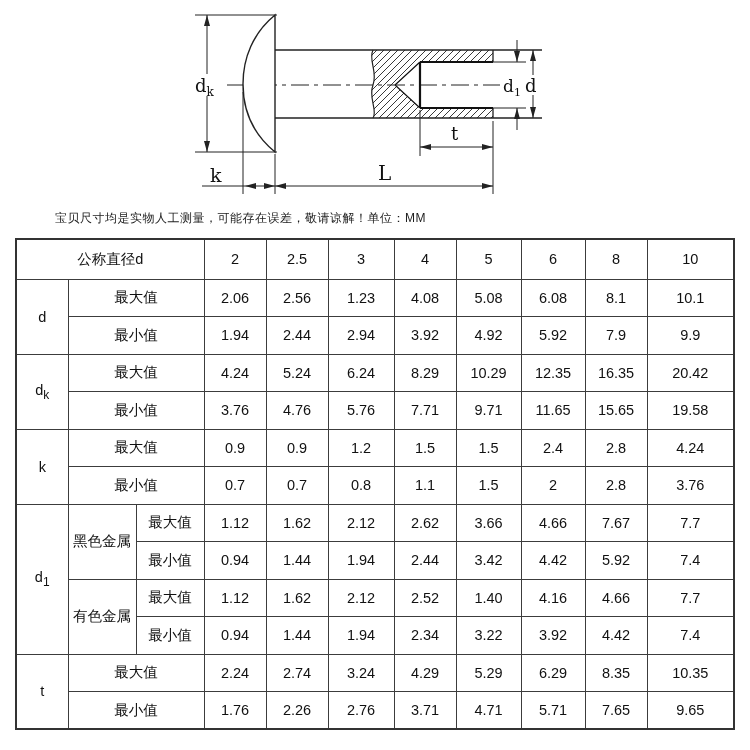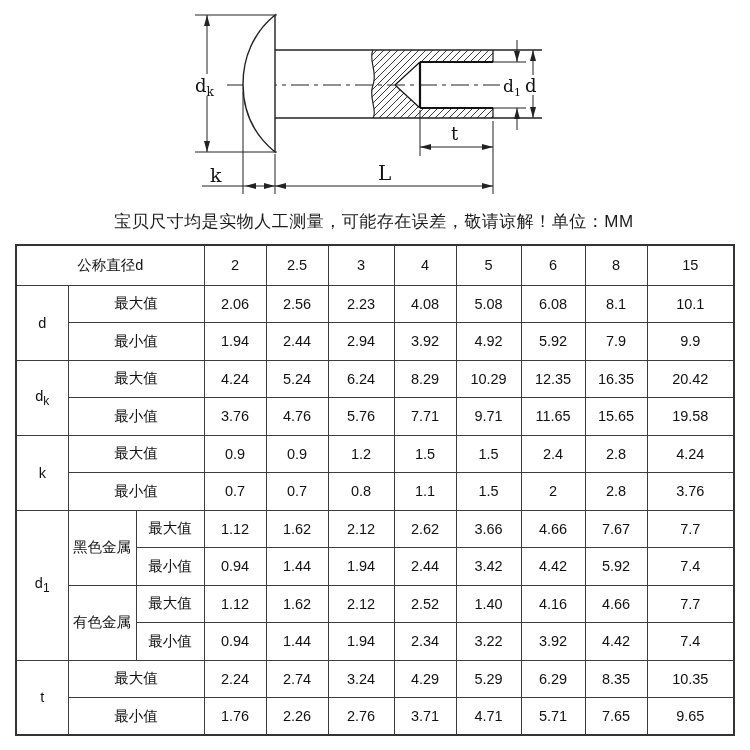--- a/index.html
+++ b/index.html
@@ -3,22 +3,22 @@
 <meta charset="utf-8">
 <style>
   html,body{margin:0;padding:0;}
   body{
     width:750px;height:750px;background:#fff;overflow:hidden;
     font-family:"Liberation Sans","DejaVu Sans",sans-serif;color:#151515;
   }
   .drawing-wrap{width:750px;height:206px;}
   svg{display:block;}
   .note{
-    display:flex;justify-content:center;align-items:baseline;
-    padding:4px 57px 9px 55px;font-size:17px;color:#1c1c1c;letter-spacing:.5px;
+    display:flex;justify-content:flex-start;align-items:baseline;
+    padding:4px 57px 9px 55px;font-size:12px;color:#1c1c1c;letter-spacing:.5px;
   }
   table.spec{
     border-collapse:collapse;table-layout:fixed;width:719px;margin:2px 0 0 15px;
     border:2px solid #333;
   }
   table.spec td{
     border:1px solid #3c3c3c;text-align:center;vertical-align:middle;
     padding:0;font-size:14.5px;color:#111;overflow:hidden;white-space:nowrap;
   }
   thead tr{height:40px;}
@@ -133,30 +133,30 @@
   <thead>
       <tr>
         <td colspan="3" class="hdr">公称直径d</td>
         <td class="hdr">2</td>
         <td class="hdr">2.5</td>
         <td class="hdr">3</td>
         <td class="hdr">4</td>
         <td class="hdr">5</td>
         <td class="hdr">6</td>
         <td class="hdr">8</td>
-        <td class="hdr">15</td>
+        <td class="hdr">10</td>
       </tr>
     </thead>
   <tbody>
       <tr>
         <td rowspan="2" class="param gt"><span><span>d</span></span></td>
         <td colspan="2" class="gt minmax">最大值</td>
         <td class="gt val">2.06</td>
         <td class="gt val">2.56</td>
-        <td class="gt val">2.23</td>
+        <td class="gt val">1.23</td>
         <td class="gt val">4.08</td>
         <td class="gt val">5.08</td>
         <td class="gt val">6.08</td>
         <td class="gt val">8.1</td>
         <td class="gt val">10.1</td>
       </tr>
       <tr>
         <td colspan="2" class="minmax">最小值</td>
         <td class="val">1.94</td>
         <td class="val">2.44</td>

